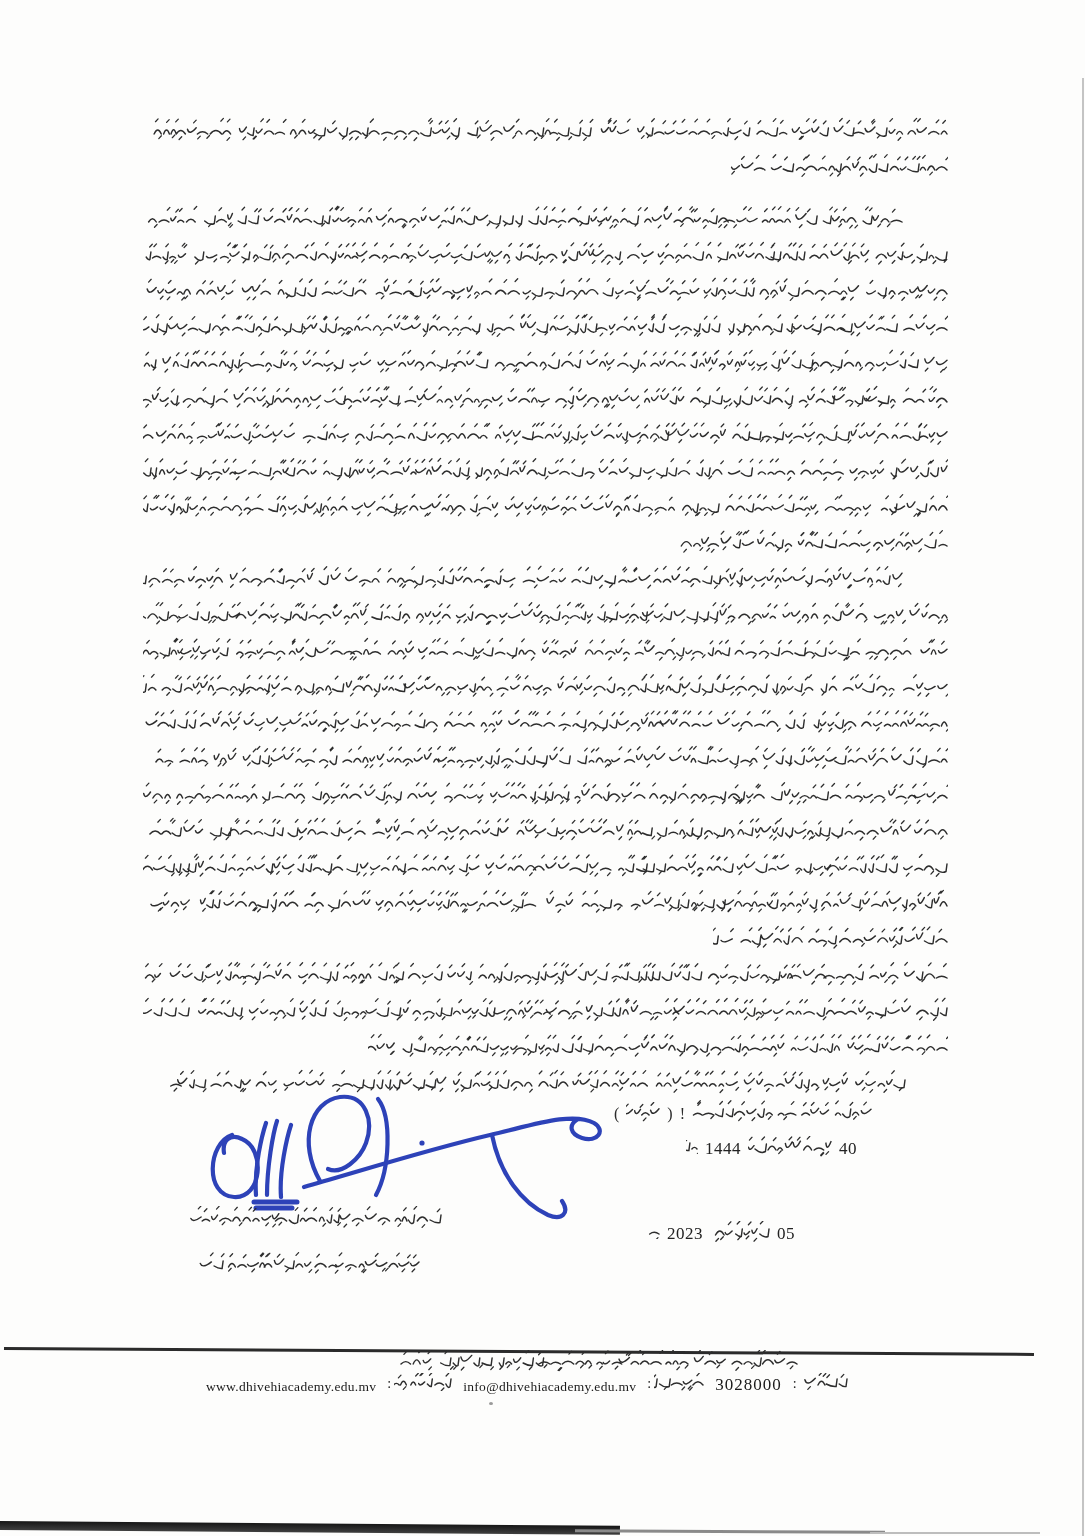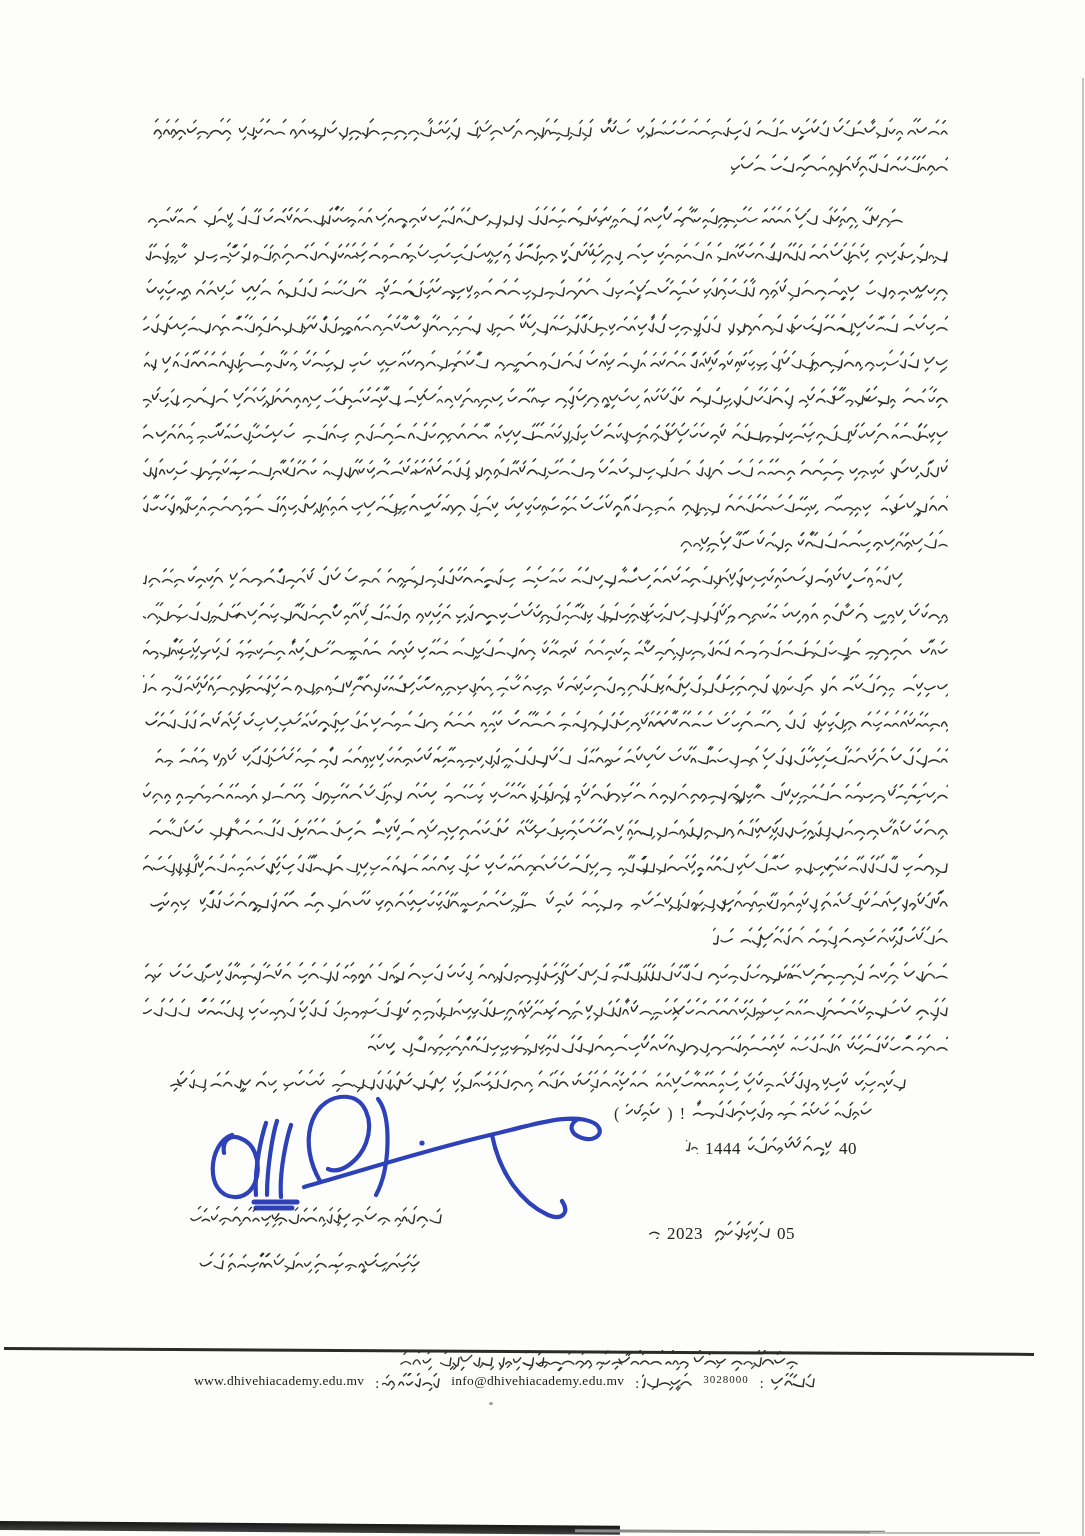--- a/index.html
+++ b/index.html
@@ -16,23 +16,23 @@
   .abs-row{position:absolute;display:flex;align-items:center;gap:7px;direction:ltr;}
   .dig{font-family:"Liberation Serif",serif;font-size:17px;color:#222;letter-spacing:.5px;}
   .paren{font-family:"Liberation Serif",serif;font-size:16px;color:#2b2b2b;}
   
   #sig{position:absolute;left:170px;top:1083px;}
   .sig-under{position:absolute;}
   
   #footer-rule{position:absolute;left:4px;top:1347px;width:1030px;height:2.6px;background:#2b2b2b;
                transform:rotate(0.33deg);transform-origin:left top;}
   #footer-address{position:absolute;left:386px;top:1350px;}
-  #footer-contact{position:absolute;left:194px;top:1373px;display:flex;align-items:flex-start;gap:11px;direction:ltr;}
+  #footer-contact{position:absolute;left:206px;top:1373px;display:flex;align-items:flex-end;gap:11px;direction:ltr;}
   .lat{font-family:"Liberation Serif",serif;font-size:13.5px;color:#1b1b1b;letter-spacing:.3px;white-space:nowrap;}
-  .lat.num{font-size:11px;letter-spacing:1px;}
+  .lat.num{font-size:17px;letter-spacing:1px;}
   .pair{display:flex;align-items:center;gap:3px;}
   .colon{font-family:"Liberation Serif",serif;font-size:14px;color:#1b1b1b;}
   
   #edge-right{position:absolute;right:1px;top:78px;bottom:0;width:2px;background:#c4c4c4;}
   #edge-bottom-1{position:absolute;left:0;top:1521px;width:620px;height:9px;
                  background:linear-gradient(#161616,#3f3f3f);transform:rotate(0.45deg);transform-origin:left top;}
   #edge-bottom-2{position:absolute;left:575px;top:1530px;width:310px;height:3px;background:#8a8a8a;transform:rotate(0.3deg);}
   #edge-bottom-3{position:absolute;left:870px;top:1532px;width:170px;height:2px;background:#bdbdbd;}
   .speck{position:absolute;background:#9a9a9a;border-radius:50%;}
 </style>

